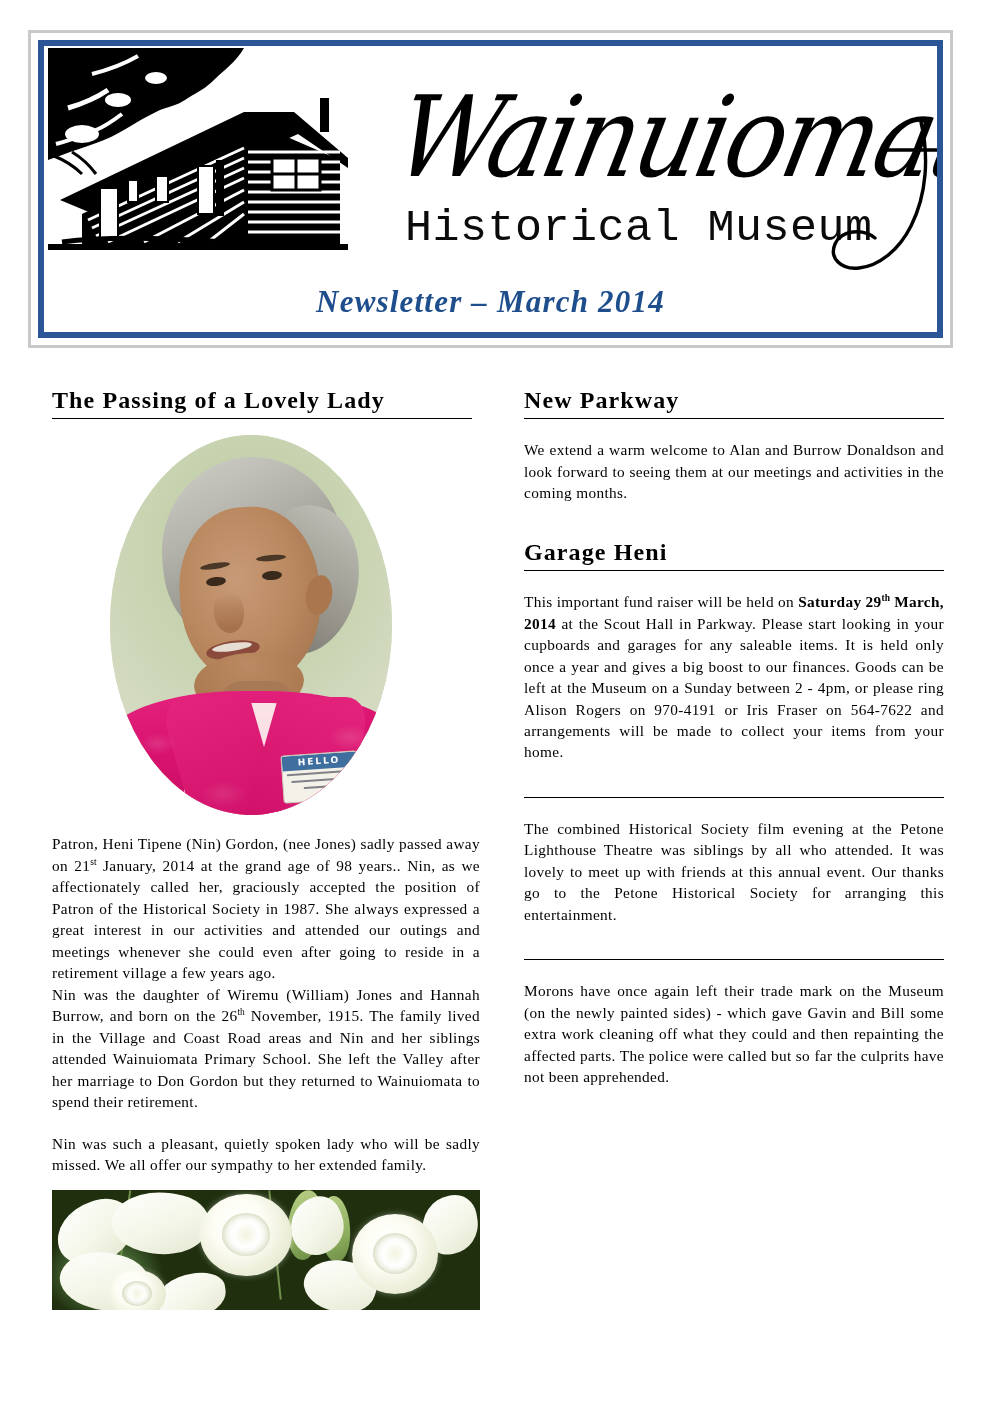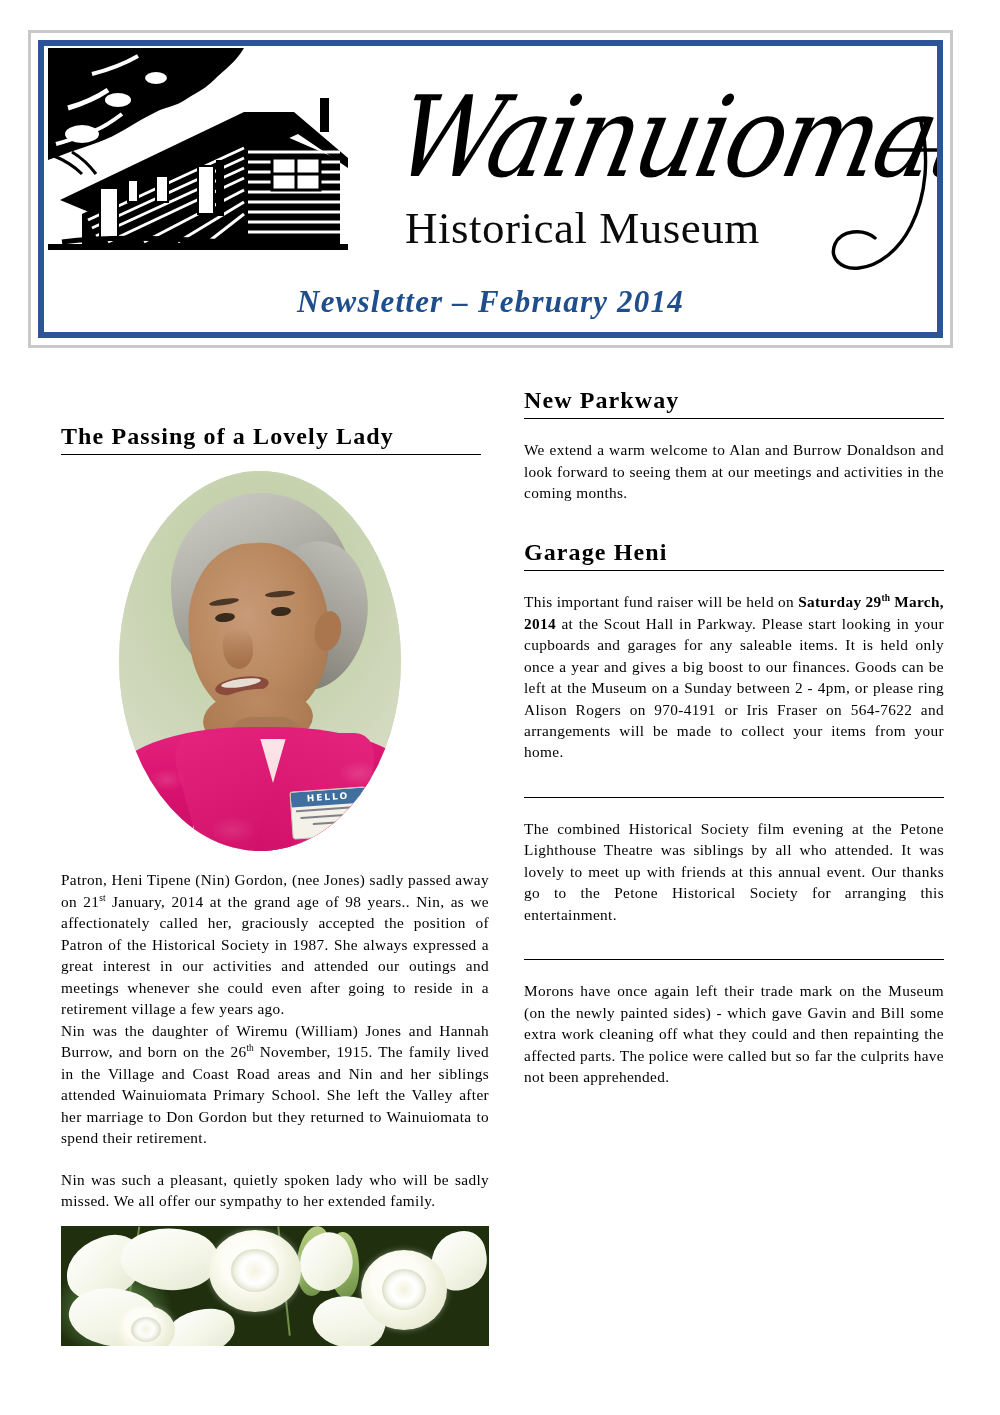--- a/index.html
+++ b/index.html
@@ -61,21 +61,21 @@
     letter-spacing: -3px;
     color: #000;
     transform: skewX(-12deg) scaleY(1.12);
     transform-origin: left center;
     white-space: nowrap;
     line-height: 1;
   }
   .wordmark-sub {
     position: absolute;
     left: 6px; top: 118px;
-    font-family: Liberation Serif, serif;
+    font-family: Liberation Mono, monospace;
     font-weight: 300;
     font-size: 45px;
     letter-spacing: 0.5px;
     color: #0b0b0b;
     white-space: nowrap;
     line-height: 1;
   }
   .swash {
     position: absolute;
     left: 402px; top: 28px;
@@ -97,23 +97,22 @@
   }
 
   
   .columns {
     position: absolute;
     left: 0; top: 386px;
     width: 1000px;
   }
   .col-left {
     position: absolute;
-    left: 61px; top: 0;
+    left: 52px; top: 0;
     width: 428px;
-    margin-top: 36px;
   }
   .col-right {
     position: absolute;
     left: 524px; top: 0;
     width: 420px;
   }
 
   h2.section-head {
     margin: 0;
     font-family: "Liberation Serif", serif;
@@ -469,21 +468,21 @@
       <div class="wordmark">
         <div class="wordmark-script">Wainuiomata</div>
         <div class="wordmark-sub">Historical Museum</div>
         <svg class="swash" viewBox="0 0 150 180" xmlns="http://www.w3.org/2000/svg">
           <path d="M120 6 C128 40 126 78 110 110 C98 134 78 150 58 152 C40 154 28 142 34 128
                    C40 114 62 112 74 122" stroke="#000" stroke-width="3.4" fill="none" stroke-linecap="round"></path>
           <path d="M84 34 H146" stroke="#000" stroke-width="3.4" fill="none" stroke-linecap="round"></path>
         </svg>
       </div>
 
-      <div class="newsletter-title">Newsletter – February 2014</div>
+      <div class="newsletter-title">Newsletter – March 2014</div>
     </div>
   </div>
 </div>
 
 <div class="columns">
 
   <div class="col-left">
 
     <h2 class="section-head">The Passing of a Lovely Lady</h2>
     <div class="head-rule"></div>

